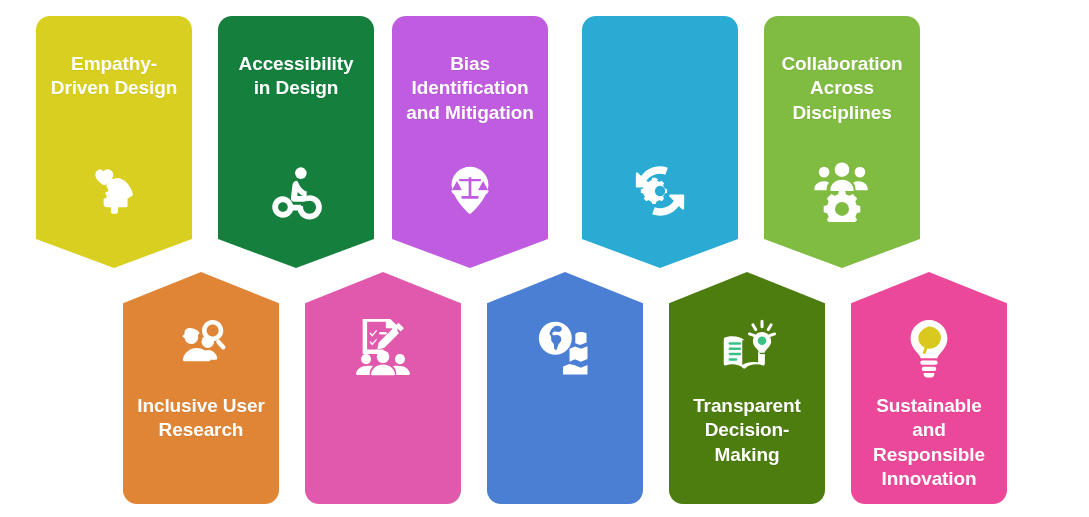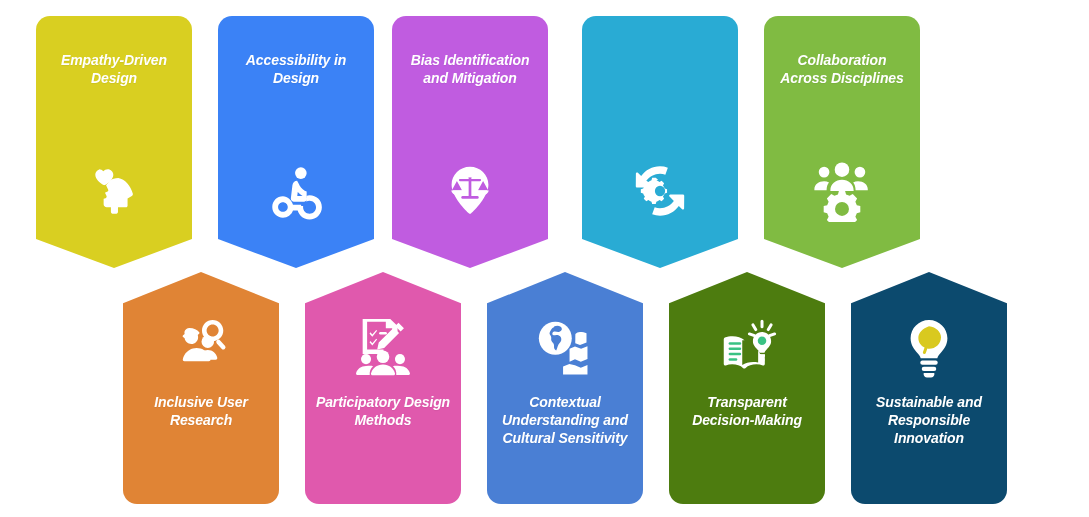--- a/index.html
+++ b/index.html
@@ -38,27 +38,26 @@
     border-radius:0 0 14px 14px;
     clip-path: polygon(0% 13.5%, 50% 0%, 100% 13.5%, 100% 100%, 0% 100%);
     padding-top:44px;
   }
   .card.bottom .icon  { order:1; }
   .card.bottom .label { order:2; margin-top:16px; }
 
   .label {
     color:#ffffff;
     font-weight:bold;
-    font-size:14px;
+    font-size:19px;
     line-height:1.28;
     text-align:center;
     letter-spacing:-0.1px;
     padding:0 10px;
     text-shadow:0 1px 1px rgba(0,0,0,.06);
-    font-style:italic;
   }
   .icon {
     width:64px;
     height:62px;
     display:flex;
     align-items:center;
     justify-content:center;
   }
   .icon svg { width:100%; height:100%; display:block; fill:#ffffff; }
 </style>
@@ -70,21 +69,21 @@
   <div class="card top" style="left: 36px; background: rgb(217, 207, 33);">
     <div class="label">Empathy-Driven Design</div>
     <div class="icon">
       <svg viewBox="0 0 64 64" aria-hidden="true">
         <path d="M18.5 9.5c-3.2 0-5.8 2.6-5.8 5.9 0 5.2 7.3 9.6 8.8 10.5.3.2.7.2 1 0 1.5-.9 8.8-5.3 8.8-10.5 0-3.3-2.6-5.9-5.8-5.9-1.8 0-3.4.9-4.5 2.2-1-1.3-2.7-2.2-4.5-2.2z"></path>
         <path d="M36.5 18.5c-3.4 0-6.6 1-9.2 2.8-.9 1.9-2.3 3.5-3.5 4.7l2.2 4.6c.3.7 0 1.6-.7 1.9l-2.6 1.2 1.6 3.5c.4.9-.1 1.9-1 2.2l-2 .6v5.6c0 1.7 1.4 3.1 3.1 3.1h4.4v5.1c0 .9.7 1.6 1.6 1.6h4.1c.9 0 1.6-.7 1.6-1.6v-5.1h8.3c.9 0 1.6-.7 1.6-1.6v-7.3l4.4-2.6c.9-.5 1.3-1.6 1-2.6-2.2-8.1-8.2-15.1-14.9-16.1z"></path>
       </svg>
     </div>
   </div>
 
-  <div class="card top" style="left: 218px; background: #3b82f6; gap: 9px;">
+  <div class="card top" style="left: 218px; background: #15803d; gap: 9px;">
     <div class="label">Accessibility in Design</div>
     <div class="icon">
       <svg viewBox="0 0 64 64" aria-hidden="true">
         <circle cx="37" cy="13.5" r="6"></circle>
         <path d="M33.2 21.5c-2.6 0-4.6 2-4.9 4.5l-1.6 13.4c-.2 1.8 1.1 3.4 2.9 3.6.1 0 .3 0 .4 0h10.5c1.6 0 2.9-1.3 2.9-2.9s-1.3-2.9-2.9-2.9h-7.2l.5-4.2c2.8 2.9 6.3 5.2 9.2 5.7v-6.1c-2.6-.7-5.7-3.6-7.3-6.4-1-1.8-2.6-4.7-2.5-4.7z"></path>
         <path d="M46 36.5c-1.2 0-2.3.2-3.3.6l-.1 5.8c1-.6 2.2-.9 3.4-.9 3.7 0 6.7 3 6.7 6.7s-3 6.7-6.7 6.7-6.7-3-6.7-6.7c0-.4 0-.8.1-1.2l-6 0c0 .4-.1.8-.1 1.2 0 7 5.7 12.7 12.7 12.7S58.7 55.7 58.7 48.7 53 36.5 46 36.5z"></path>
         <path d="M18.5 37.5c-6.1 0-11 4.9-11 11s4.9 11 11 11c4.8 0 8.9-3.1 10.4-7.4h8.4v-6h-8.4c-1.5-4.4-5.6-8.6-10.4-8.6zm0 6c2.8 0 5 2.2 5 5s-2.2 5-5 5-5-2.2-5-5 2.2-5 5-5z"></path>
       </svg>
     </div>
   </div>
@@ -156,34 +155,32 @@
         <rect x="20" y="24" width="5.5" height="5.5" rx="1" fill="#e059ad"></rect>
         <path d="M19 25.8l2 2.2 4-4.6.9.9-4.9 6.1-2.9-3.2z"></path>
         <path d="M53.6 12.6 48 7l-3.4 3.4 5.6 5.6zM43 12l5.6 5.6L33.2 33l-7.2 1.6 1.6-7.2z"></path>
         <circle cx="32" cy="42" r="6.5"></circle>
         <circle cx="14.5" cy="44.5" r="5.2"></circle>
         <circle cx="49.5" cy="44.5" r="5.2"></circle>
         <path d="M32 50c-6.2 0-11.3 4-12.4 9.3-.2 1 .6 1.9 1.6 1.9h21.6c1 0 1.8-.9 1.6-1.9C43.3 54 38.2 50 32 50z"></path>
         <path d="M14.5 51.5c-5.1 0-9.4 3.2-10.3 7.6-.2 1 .6 1.9 1.6 1.9h12.5c-.4-3.8 1-7.2 3.4-9.2-2-.9-4.4-.3-7.2-.3zM49.5 51.5c-2.8 0-5.2-.6-7.2.3 2.4 2 3.8 5.4 3.4 9.2h12.5c1 0 1.8-.9 1.6-1.9-.9-4.4-5.2-7.6-10.3-7.6z"></path>
       </svg>
     </div>
-    <div class="label">Participatory Design Methods</div>
   </div>
 
   <div class="card bottom" style="left: 487px; background: rgb(74, 127, 212);">
     <div class="icon">
       <svg viewBox="0 0 64 64" aria-hidden="true">
         <path d="M22 6C12.6 6 5 13.6 5 23s7.6 17 17 17 17-7.6 17-17S31.4 6 22 6z"></path>
         <path d="M20.5 11.5c-1.5.6-2.5 2-3.3 3.4-.6 1.1-1.3 2.3-1.1 3.5.2 1.2 1.3 2.1 1.6 3.3.3 1.2-.2 2.5.2 3.7.5 1.5 2.1 2.4 2.6 3.9.4 1.3 0 2.7.4 4 .3 1 1.1 1.8 2 2.2 1.1-1.9 1.3-4.2 2.4-6.1.9-1.5 2.4-2.7 2.8-4.4.3-1.4-.2-3-1.2-4-1.2-1.2-3.1-1.4-4.8-1.2-.8.1-1.7.3-2.4-.1-.8-.5-1-1.7-.5-2.5.5-.8 1.5-1.1 2.4-1.1 1.4 0 2.8.5 4.2.3 1.3-.2 2.6-1.1 2.9-2.4.2-1.1-.3-2.3-1.2-3-1.8-1.3-4.3-1.3-6.4-.5z" fill="#4a7fd4"></path>
         <path d="M47.5 16.5c-2 0-3.6.8-4.8 2l-.1 9.5 4.9 1.9 6.7-2.6V17.9c-1.8-.9-4.1-1.4-6.7-1.4z"></path>
         <path d="M42.3 31.5l-5.6 2.3v13.3l5.6-2.4 6 2.4 6.9-2.6V31.2l-6.6 2.6z"></path>
         <path d="M36.5 49.5 30 52.2v8.3h25.2v-9.8l-6.9 2.6-6-2.4z"></path>
       </svg>
     </div>
-    <div class="label">Contextual Understanding and Cultural Sensitivity</div>
   </div>
 
   <div class="card bottom" style="left: 669px; background: #4d7c0f;">
     <div class="icon">
       <svg viewBox="0 0 64 64" aria-hidden="true">
         <path d="M47.5 5.5v5.6M56.8 9.2l-2.8 4.8M38.2 9.2l2.8 4.8M60.5 18.5l-5.2 1.8M34.5 18.5l5.2 1.8" stroke="#ffffff" stroke-width="3.1" stroke-linecap="round" fill="none"></path>
         <path d="M47.5 16.5c-5.2 0-9.4 4.2-9.4 9.4 0 4.1 2.4 6.3 4.6 8.6 1.1 1.1 1.9 2.2 2.3 3.5h5c.4-1.3 1.2-2.4 2.3-3.5 2.2-2.3 4.6-4.5 4.6-8.6 0-5.2-4.2-9.4-9.4-9.4z"></path>
         <circle cx="47.5" cy="25.5" r="4.4" fill="#3ac284"></circle>
         <path d="M44.5 39.5h6v2.6h-6zM45 43.8h5v2.1c0 .7-.6 1.3-1.3 1.3h-2.4c-.7 0-1.3-.6-1.3-1.3z"></path>
         <path d="M30.5 23.5c-3.1-2.7-7.8-4.4-13.1-4.4-3 0-5.8.5-8.3 1.5-.8.3-1.3 1-1.3 1.9v26.9c0 1.3 1.3 2.2 2.5 1.7 2.1-.8 4.5-1.2 7.1-1.2 4.7 0 8.9 1.5 11.4 3.8.5.5 1.3.5 1.8 0 2.5-2.3 6.7-3.8 11.4-3.8 2.6 0 5 .4 7.1 1.2 1.2.5 2.5-.4 2.5-1.7V38.4h-4.6c-.7 0-1.3-.5-1.4-1.2-.2-1-.7-1.8-1.7-2.8l-.2-.2v14c-1.7-.3-3.5-.5-5.3-.5-4.5 0-8.7 1.1-11.8 3V23.5z" opacity="0"></path>
@@ -192,21 +189,21 @@
           <rect x="13" y="27" width="13" height="2.6" rx="1.3"></rect>
           <rect x="13" y="32.5" width="13" height="2.6" rx="1.3"></rect>
           <rect x="13" y="38" width="13" height="2.6" rx="1.3"></rect>
           <rect x="13" y="43.5" width="9" height="2.6" rx="1.3"></rect>
         </g>
       </svg>
     </div>
     <div class="label">Transparent Decision-Making</div>
   </div>
 
-  <div class="card bottom" style="left: 851px; background: #0c4a6e;">
+  <div class="card bottom" style="left: 851px; background: #ec4899;">
     <div class="icon">
       <svg viewBox="0 0 64 64" aria-hidden="true">
         <path d="M32 4C21.5 4 13 12.5 13 23c0 7.3 4.1 11.8 7 15.3 1.6 1.9 2.9 3.5 3.4 5.2h17.2c.5-1.7 1.8-3.3 3.4-5.2 2.9-3.5 7-8 7-15.3C51 12.5 42.5 4 32 4z"></path>
         <path d="M32 10.5c-6.5 2.2-11 6.6-11 12.2 0 4.3 2.6 8 6.4 9.9l-1.6 4.5c-.3.8.1 1.7.9 2 .8.3 1.7-.1 2-.9l1.6-4.6c.6.1 1.2.2 1.8.2 6.8 0 12.3-5.3 12.3-11.9 0-5.5-5-10.5-12.4-11.4z" fill="#d9c91f"></path>
         <rect x="23" y="46" width="18" height="4.3" rx="2.15"></rect>
         <rect x="24.5" y="52.5" width="15" height="4.3" rx="2.15"></rect>
         <path d="M26.5 58.8h11v1.4c0 1.9-1.5 3.4-3.4 3.4h-4.2c-1.9 0-3.4-1.5-3.4-3.4z"></path>
       </svg>
     </div>
     <div class="label">Sustainable and Responsible Innovation</div>

